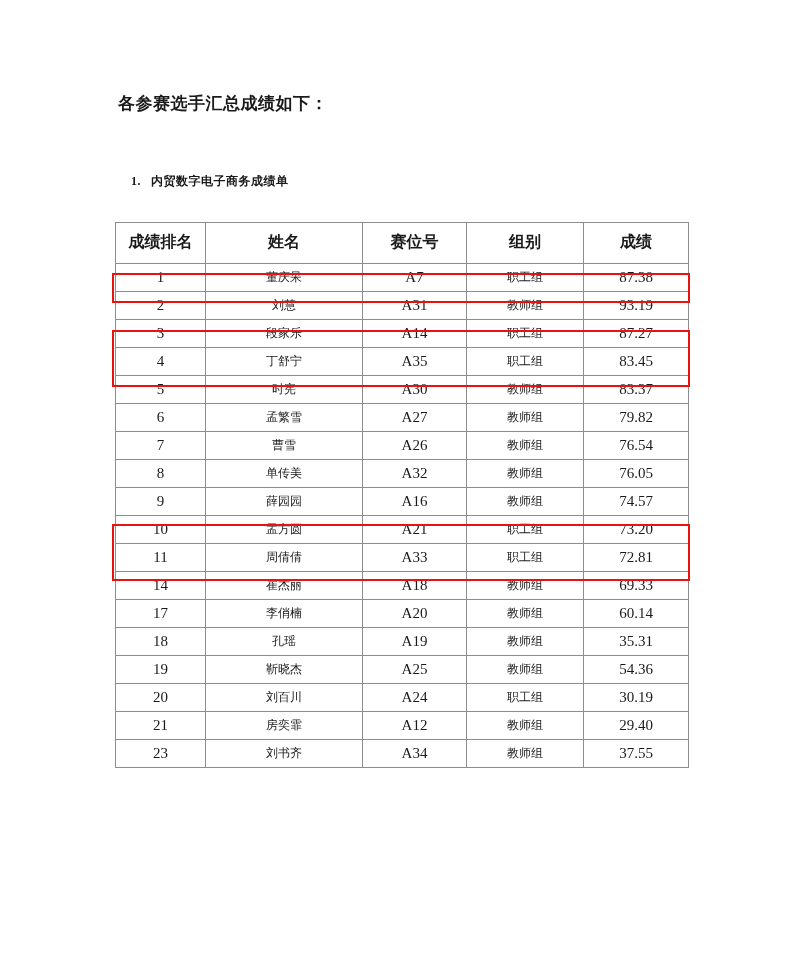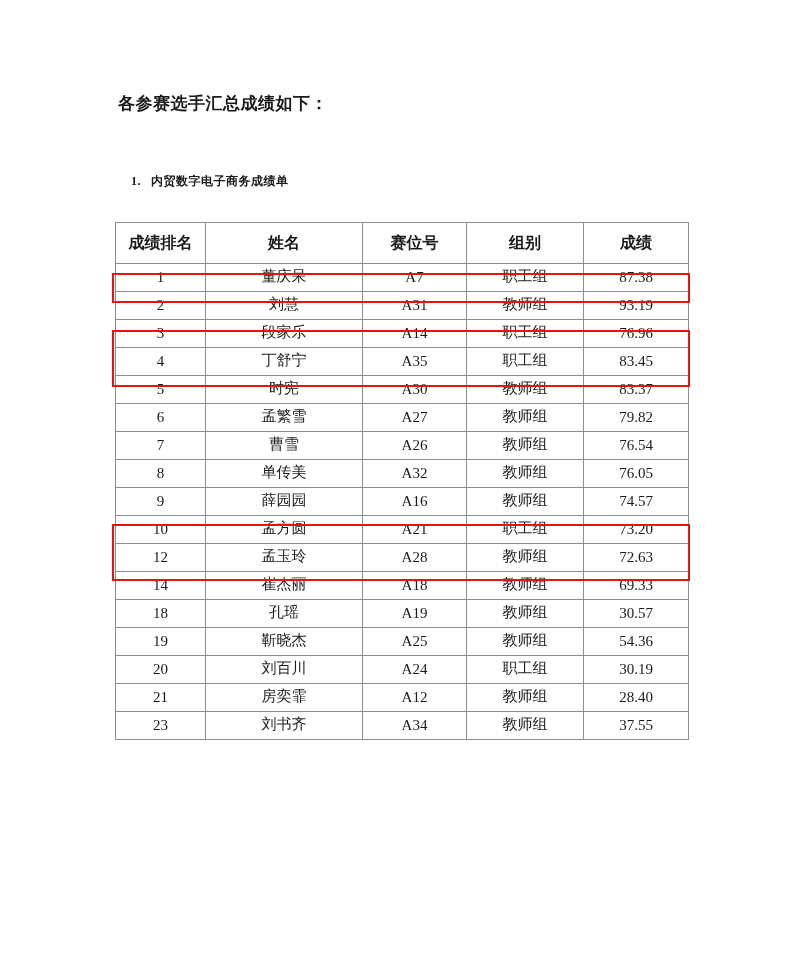--- a/index.html
+++ b/index.html
@@ -63,32 +63,32 @@
     padding: 0;
     height: 27px;
     line-height: 27px;
     background: #ffffff;
   }
   table.score-table thead th {
     height: 40px;
     line-height: 40px;
     font-weight: bold;
     font-size: 16px;
-    font-family: Liberation Serif, serif;
+    font-family: Liberation Mono, monospace;
   }
   table.score-table td.rank,
   table.score-table td.seat,
   table.score-table td.score {
     font-family: "Liberation Serif", "DejaVu Serif", serif;
     font-size: 15px;
   }
   table.score-table td.name,
   table.score-table td.group {
-    font-family: Liberation Mono, monospace;
-    font-size: 15px;
+    font-family: Liberation Serif, serif;
+    font-size: 12px;
   }
   col.c-rank  { width: 90px; }
   col.c-name  { width: 157px; }
   col.c-seat  { width: 104px; }
   col.c-group { width: 117px; }
   col.c-score { width: 105px; }
 
   .highlight-box {
     position: absolute;
     border: 2.5px solid #e8120f;
@@ -137,21 +137,21 @@
           <td class="name">刘慧</td>
           <td class="seat">A31</td>
           <td class="group">教师组</td>
           <td class="score">93.19</td>
         </tr>
         <tr>
           <td class="rank">3</td>
           <td class="name">段家乐</td>
           <td class="seat">A14</td>
           <td class="group">职工组</td>
-          <td class="score">76.96</td>
+          <td class="score">87.27</td>
         </tr>
         <tr>
           <td class="rank">4</td>
           <td class="name">丁舒宁</td>
           <td class="seat">A35</td>
           <td class="group">职工组</td>
           <td class="score">83.45</td>
         </tr>
         <tr>
           <td class="rank">5</td>
@@ -189,60 +189,67 @@
           <td class="score">74.57</td>
         </tr>
         <tr>
           <td class="rank">10</td>
           <td class="name">孟方圆</td>
           <td class="seat">A21</td>
           <td class="group">职工组</td>
           <td class="score">73.20</td>
         </tr>
         <tr>
-          <td class="rank">12</td>
-          <td class="name">孟玉玲</td>
-          <td class="seat">A28</td>
-          <td class="group">教师组</td>
-          <td class="score">72.63</td>
+          <td class="rank">11</td>
+          <td class="name">周倩倩</td>
+          <td class="seat">A33</td>
+          <td class="group">职工组</td>
+          <td class="score">72.81</td>
         </tr>
         <tr>
           <td class="rank">14</td>
           <td class="name">崔杰丽</td>
           <td class="seat">A18</td>
           <td class="group">教师组</td>
           <td class="score">69.33</td>
         </tr>
         <tr>
+          <td class="rank">17</td>
+          <td class="name">李俏楠</td>
+          <td class="seat">A20</td>
+          <td class="group">教师组</td>
+          <td class="score">60.14</td>
+        </tr>
+        <tr>
           <td class="rank">18</td>
           <td class="name">孔瑶</td>
           <td class="seat">A19</td>
           <td class="group">教师组</td>
-          <td class="score">30.57</td>
+          <td class="score">35.31</td>
         </tr>
         <tr>
           <td class="rank">19</td>
           <td class="name">靳晓杰</td>
           <td class="seat">A25</td>
           <td class="group">教师组</td>
           <td class="score">54.36</td>
         </tr>
         <tr>
           <td class="rank">20</td>
           <td class="name">刘百川</td>
           <td class="seat">A24</td>
           <td class="group">职工组</td>
           <td class="score">30.19</td>
         </tr>
         <tr>
           <td class="rank">21</td>
           <td class="name">房奕霏</td>
           <td class="seat">A12</td>
           <td class="group">教师组</td>
-          <td class="score">28.40</td>
+          <td class="score">29.40</td>
         </tr>
         <tr>
           <td class="rank">23</td>
           <td class="name">刘书齐</td>
           <td class="seat">A34</td>
           <td class="group">教师组</td>
           <td class="score">37.55</td>
         </tr>
       </tbody>
   </table>

